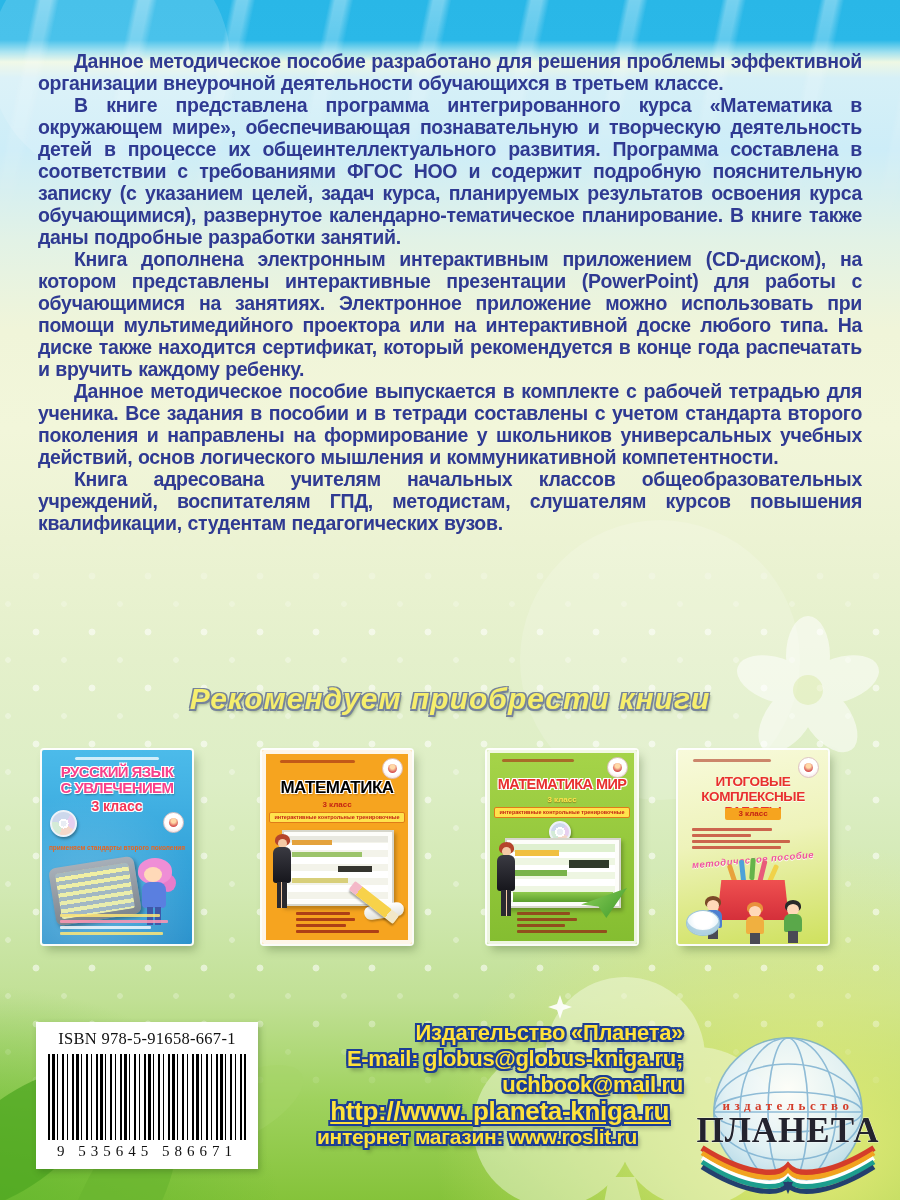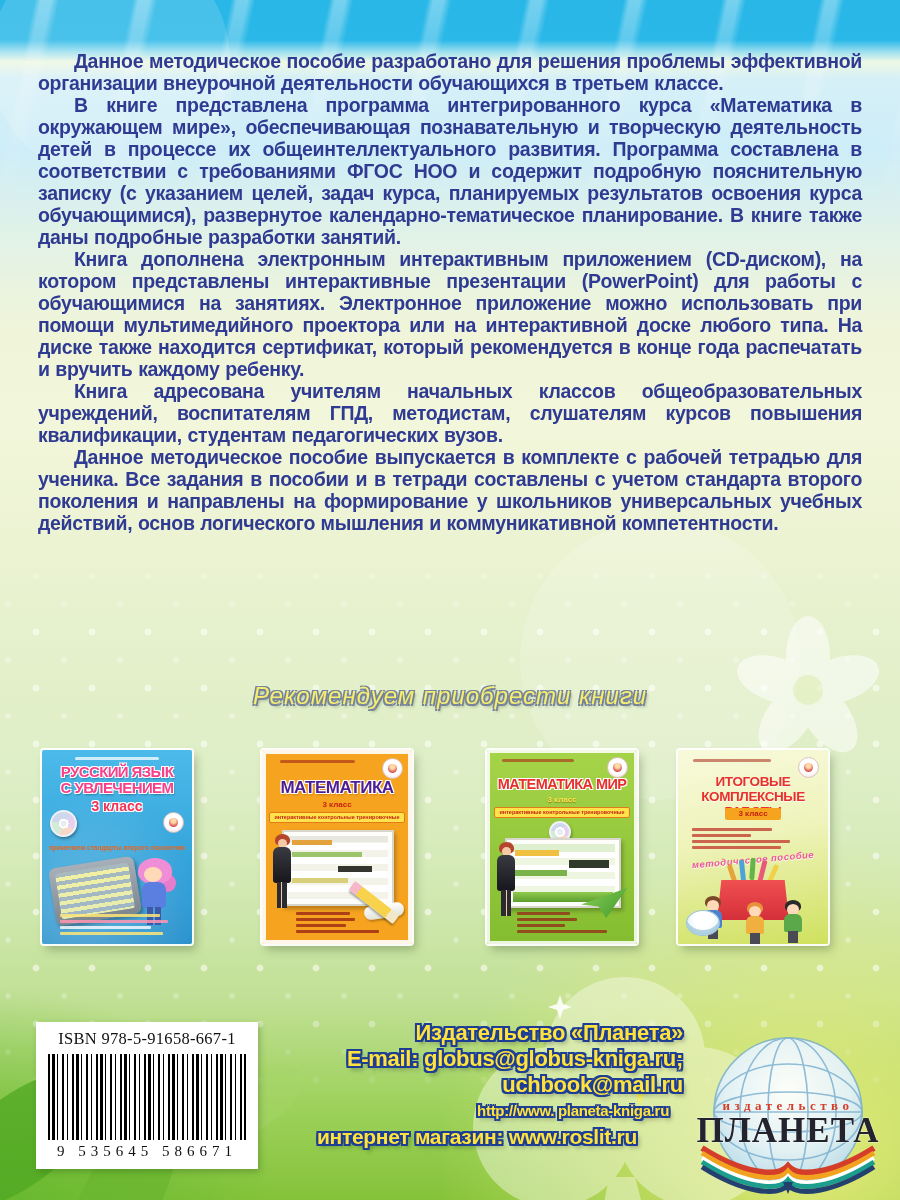--- a/index.html
+++ b/index.html
@@ -24,40 +24,40 @@
     mask-image:linear-gradient(180deg,transparent 0,#000 90px,#000 430px,transparent 565px);}
   .bgshapes{position:absolute;left:0;top:0;pointer-events:none;}
 
   
   .annotation{position:absolute;left:38px;right:38px;top:50px;}
   .annotation p{margin:0;text-indent:36px;text-align:justify;font-weight:bold;
     font-size:19.5px;line-height:22px;color:#2f3a92;letter-spacing:-0.3px;word-spacing:0.5px;}
 
   
   .promo{position:absolute;left:0;top:682px;width:100%;text-align:center;
-    font-weight:normal;font-style:italic;font-size:24px;letter-spacing:1px;color:#f6ee6d;
+    font-weight:bold;font-style:italic;font-size:30px;letter-spacing:1px;color:#f6ee6d;
     text-shadow:-1.5px -1.5px 0 #76839a,1.5px -1.5px 0 #76839a,-1.5px 1.5px 0 #76839a,
       1.5px 1.5px 0 #76839a,2px 3px 3px rgba(80,100,60,.45);}
 
   
   .bk{position:absolute;top:750px;width:150px;height:194px;border-radius:2px;overflow:hidden;
     box-shadow:0 0 0 2px rgba(255,255,255,.95), 4px 6px 10px rgba(60,90,40,.35);}
   .b1{left:42px;background:radial-gradient(circle at 30% 80%, rgba(255,255,255,.25), transparent 60%),
       linear-gradient(180deg,#4cbbea,#2f9ed6 70%,#2b92cc);}
   .b2{left:262px;background:#f6a41f;box-shadow:inset 0 0 0 4px rgba(255,255,255,.9),0 0 0 2px rgba(255,255,255,.95),4px 6px 10px rgba(60,90,40,.35);}
   .b3{left:487px;background:linear-gradient(180deg,#a6d449,#84bd30);box-shadow:inset 0 0 0 3px rgba(255,255,255,.85),0 0 0 2px rgba(255,255,255,.95),4px 6px 10px rgba(60,90,40,.35);}
   .b4{left:678px;background:linear-gradient(170deg,#f8fadb 0%,#eef3ba 45%,#cfe15e 100%);}
   .microline{position:absolute;height:3px;border-radius:2px;}
   .bk-title{position:absolute;width:100%;text-align:center;font-weight:bold;white-space:pre-line;}
   .b1 .bk-title{top:14px;font-size:15px;line-height:16px;color:#f8408a;letter-spacing:-0.6px;
     text-shadow:-1px -1px 0 #fff,1px -1px 0 #fff,-1px 1px 0 #fff,1px 1px 0 #fff,1px 2px 2px rgba(0,0,0,.35);}
   .b1 .bk-grade{position:absolute;top:48px;width:100%;text-align:center;font-weight:bold;font-size:14px;color:#f23558;
     text-shadow:-1px -1px 0 #fff,1px -1px 0 #fff,-1px 1px 0 #fff,1px 1px 0 #fff;}
   .b1 .bk-band{position:absolute;top:94px;width:100%;text-align:center;font-weight:bold;font-size:6.5px;color:#e8641e;}
-  .b2 .bk-title{top:28px;font-size:17px;color:#4c1d95;letter-spacing:-0.5px;
+  .b2 .bk-title{top:28px;font-size:17px;color:#000000;letter-spacing:-0.5px;
     text-shadow:-1px -1px 0 #fff,1px -1px 0 #fff,-1px 1px 0 #fff,1px 1px 0 #fff,1px 2px 2px rgba(120,60,0,.4);}
   .b2 .bk-grade{position:absolute;top:50px;width:100%;text-align:center;font-weight:bold;font-size:8px;color:#c42314;}
   .b3 .bk-title{top:26px;font-size:14.5px;color:#e8302e;letter-spacing:-0.6px;
     text-shadow:-1px -1px 0 #fff,1px -1px 0 #fff,-1px 1px 0 #fff,1px 1px 0 #fff;}
   .b3 .bk-grade{position:absolute;top:45px;width:100%;text-align:center;font-weight:bold;font-size:8px;color:#ffe34d;text-shadow:0 1px 1px rgba(120,60,0,.5);}
   .band-pill{position:absolute;left:7px;right:7px;height:11px;background:#ffe34d;border:1px solid #e07b18;border-radius:2px;
     font-weight:bold;font-size:5.5px;line-height:9px;color:#c42314;text-align:center;overflow:hidden;}
   .b2 .band-pill{top:62px;} .b3 .band-pill{top:57px;}
   .b4 .bk-title{top:24px;font-size:13.5px;line-height:15px;color:#e8302e;letter-spacing:-0.4px;
     text-shadow:0 1px 0 rgba(255,255,255,.8);}
@@ -122,21 +122,21 @@
   .bars{margin:5px auto 0;width:198px;height:86px;
     background:repeating-linear-gradient(90deg,#000 0 2px,#fff 2px 4px,#000 4px 7px,#fff 7px 9px,#000 9px 10px,#fff 10px 14px,#000 14px 16px,#fff 16px 19px,#000 19px 20px,#fff 20px 24px);}
   .digits{text-align:center;font-family:"Liberation Serif",serif;font-size:15px;color:#111;letter-spacing:5px;margin-top:3px;}
   .pub{position:absolute;left:235px;top:1020px;width:448px;text-align:right;font-weight:bold;color:#ffe23c;}
   .pub div{text-shadow:-2px -2px 0 #1d3e94,2px -2px 0 #1d3e94,-2px 2px 0 #1d3e94,2px 2px 0 #1d3e94,
       -2px 0 0 #1d3e94,2px 0 0 #1d3e94,0 -2px 0 #1d3e94,0 2px 0 #1d3e94,3px 4px 4px rgba(0,0,0,.35);
     letter-spacing:-0.3px;}
   .pl1{font-size:22px;line-height:26px;}
   .pl2{font-size:25px;line-height:27px;}
   .pl3{font-size:22px;line-height:26px;}
-  .pl4{font-size:15px;line-height:26px;padding-right:14px;}
+  .pl4{font-size:26px;line-height:26px;padding-right:14px;text-decoration:underline;}
   .pl5{font-size:21px;line-height:26px;padding-right:46px;}
   .logo{position:absolute;left:688px;top:1036px;}
 </style>
 </head>
 <body>
 
 <div class="page">
   <div class="rays"></div>
   <div class="dots"></div>
 
@@ -161,22 +161,22 @@
     <ellipse cx="122" cy="1196" rx="92" ry="38" transform="rotate(-62 122 1196)" fill="#6ab52f" opacity="0.7"></ellipse>
     <ellipse cx="238" cy="1108" rx="72" ry="30" transform="rotate(-28 238 1108)" fill="#a6d468" opacity="0.45"></ellipse>
     <path d="M560,995 l3,9 9,3 -9,3 -3,9 -3,-9 -9,-3 9,-3 z" fill="#ffffff" opacity="0.9"></path>
     <path d="M640,1078 l3.5,10 10,3.5 -10,3.5 -3.5,10 -3.5,-10 -10,-3.5 10,-3.5 z" fill="#f7ef5e" opacity="0.95"></path>
   </svg>
 
   <div class="annotation">
     <p>Данное методическое пособие разработано для решения проблемы эффективной организации внеурочной деятельности обучающихся в третьем классе.</p>
     <p>В книге представлена программа интегрированного курса «Математика в окружающем мире», обеспечивающая познавательную и творческую деятельность детей в процессе их общеинтеллектуального развития. Программа составлена в соответствии с требованиями ФГОС НОО и содержит подробную пояснительную записку (с указанием целей, задач курса, планируемых результатов освоения курса обучающимися), развернутое календарно-тематическое планирование. В книге также даны подробные разработки занятий.</p>
     <p>Книга дополнена электронным интерактивным приложением (CD-диском), на котором представлены интерактивные презентации (PowerPoint) для работы с обучающимися на занятиях. Электронное приложение можно использовать при помощи мультимедийного проектора или на интерактивной доске любого типа. На диске также находится сертификат, который рекомендуется в конце года распечатать и вручить каждому ребенку.</p>
+    <p>Данное методическое пособие выпускается в комплекте с рабочей тетрадью для ученика. Все задания в пособии и в тетради составлены с учетом стандарта второго поколения и направлены на формирование у школьников универсальных учебных действий, основ логического мышления и коммуникативной компетентности.</p>
     <p>Книга адресована учителям начальных классов общеобразовательных учреждений, воспитателям ГПД, методистам, слушателям курсов повышения квалификации, студентам педагогических вузов.</p>
-    <p>Данное методическое пособие выпускается в комплекте с рабочей тетрадью для ученика. Все задания в пособии и в тетради составлены с учетом стандарта второго поколения и направлены на формирование у школьников универсальных учебных действий, основ логического мышления и коммуникативной компетентности.</p>
   </div>
 
   <div class="promo">Рекомендуем приобрести книги</div>
 
   <div class="bk b1">
     <div class="microline" style="top:7px;left:22%;width:56%;background:rgba(255,255,255,.75);"></div>
     <div class="bk-title">РУССКИЙ ЯЗЫК
 С УВЛЕЧЕНИЕМ</div>
     <div class="bk-grade">3 класс</div>
     <div class="cd" style="left:8px;top:60px;width:27px;height:27px;"></div>

